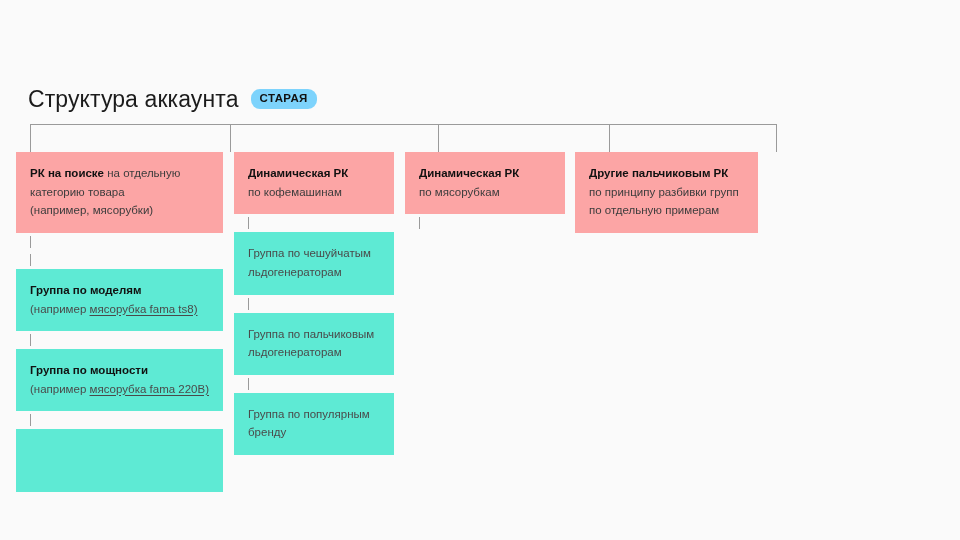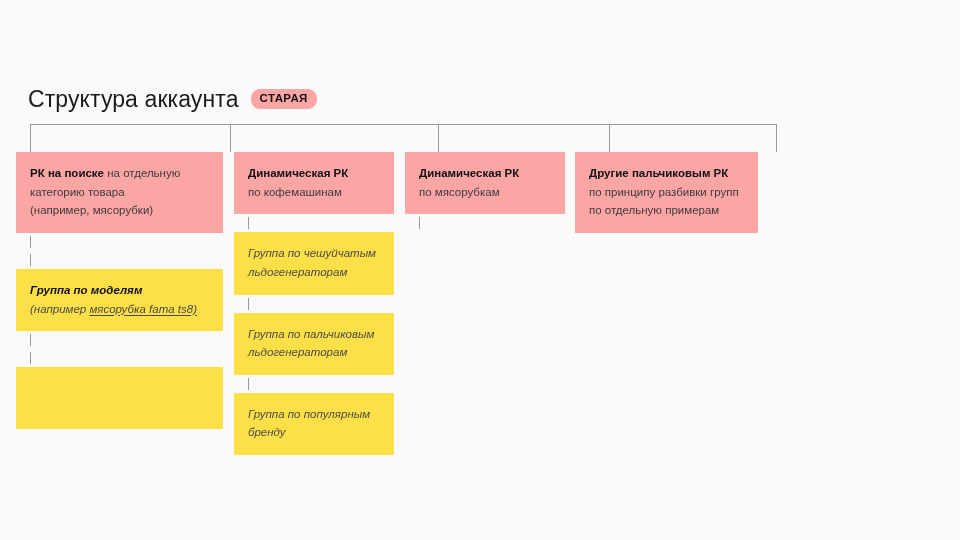--- a/index.html
+++ b/index.html
@@ -30,21 +30,21 @@
   .page-title {
     font-size: 23px;
     font-weight: 300;
     letter-spacing: 0.1px;
     color: #1b1b1b;
     white-space: nowrap;
     line-height: 1;
   }
   .badge {
     display: inline-block;
-    background: #fca5a5;
+    background: #7dd3fc;
     color: #111111;
     font-size: 11.5px;
     font-weight: bold;
     letter-spacing: 0.4px;
     padding: 4px 9px 4px 9px;
     border-radius: 9px;
     line-height: 1;
     white-space: nowrap;
   }
 
@@ -81,22 +81,21 @@
   .node {
     box-sizing: border-box;
     padding: 12px 14px 13px 14px;
     font-size: 11.5px;
     line-height: 1.62;
   }
   .node.head {
     background: #fca5a5;
   }
   .node.sub {
-    background: #fde047;
-    font-style: italic;
+    background: #5eead4;
   }
   .node .b {
     font-weight: bold;
     color: #111111;
   }
   .node .t {
     color: #3c3c3c;
   }
   .node.sub .t {
     color: #4a4a4a;
@@ -155,20 +154,24 @@
 
     <div class="tick"></div>
 
     <div class="node sub">
       <span class="b">Группа по моделям</span><br>
       <span class="t">(например </span><span class="t u">мясорубка fama ts8)</span>
     </div>
 
     <div class="tick"></div>
 
+    <div class="node sub">
+      <span class="b">Группа по мощности</span><br>
+      <span class="t">(например </span><span class="t u">мясорубка fama 220В)</span>
+    </div>
 
     <div class="tick"></div>
 
     <div class="node sub">
       <br>
       <br>
       
     </div>
 
   </div>

